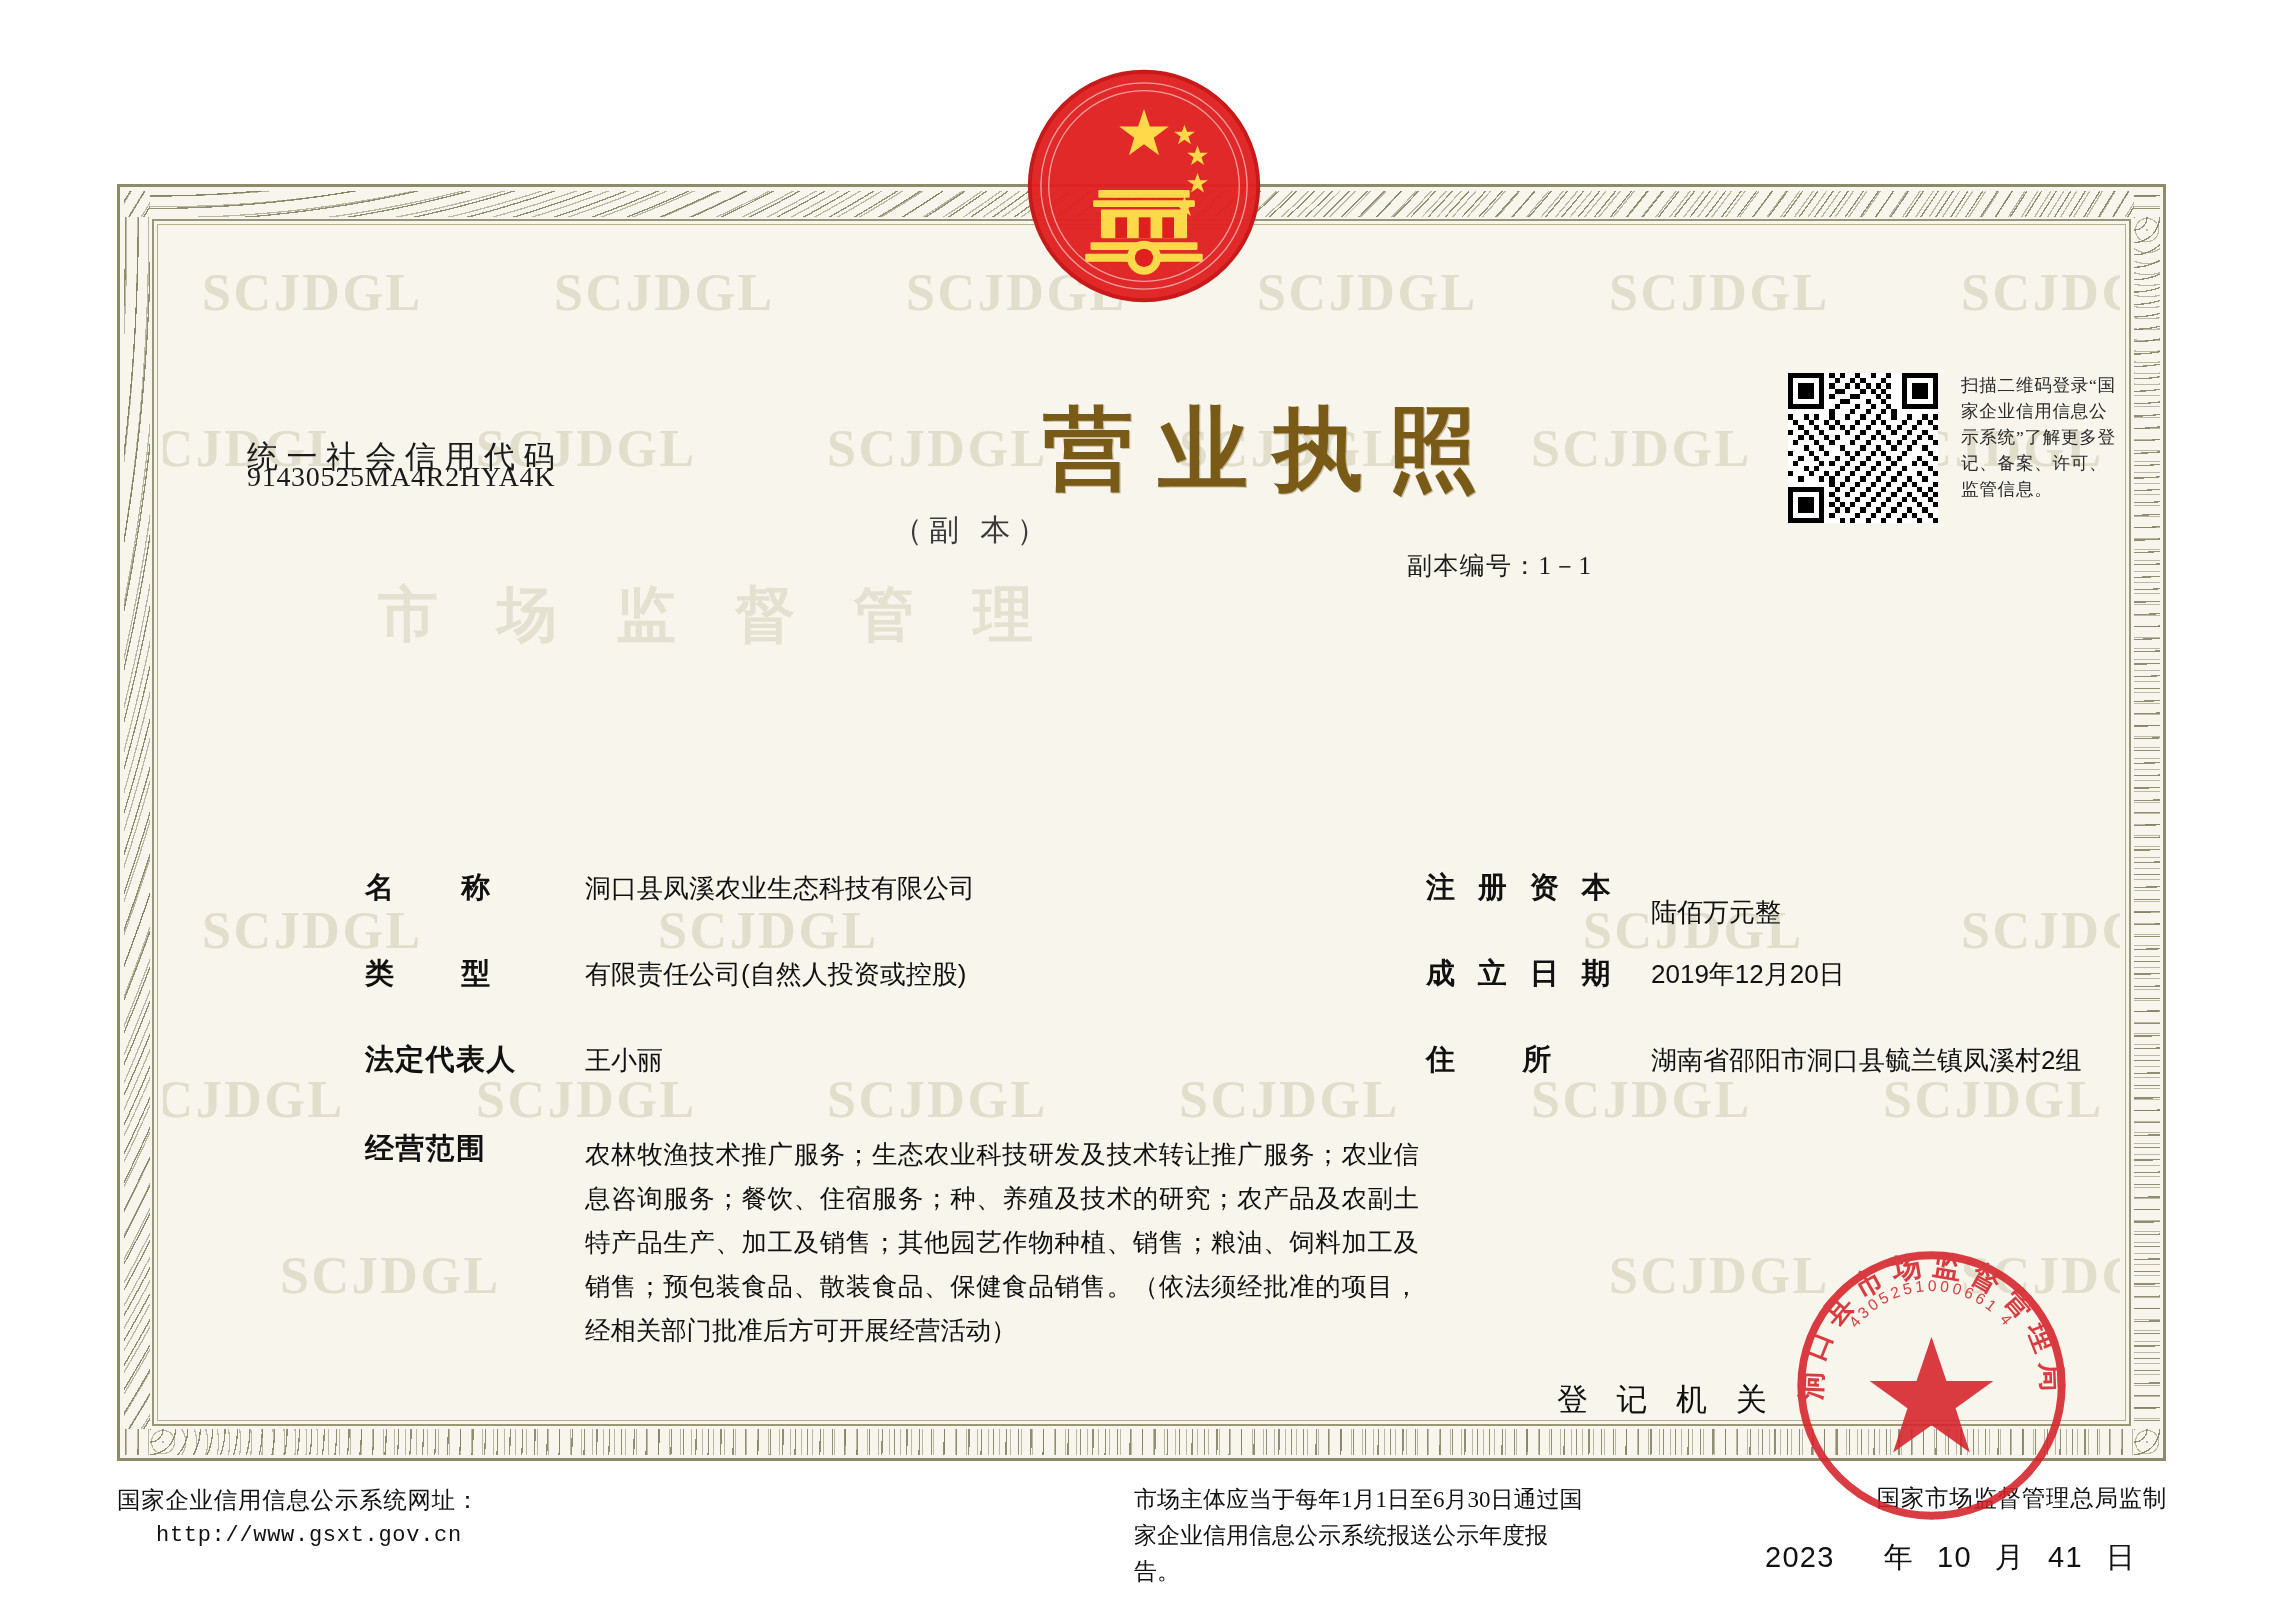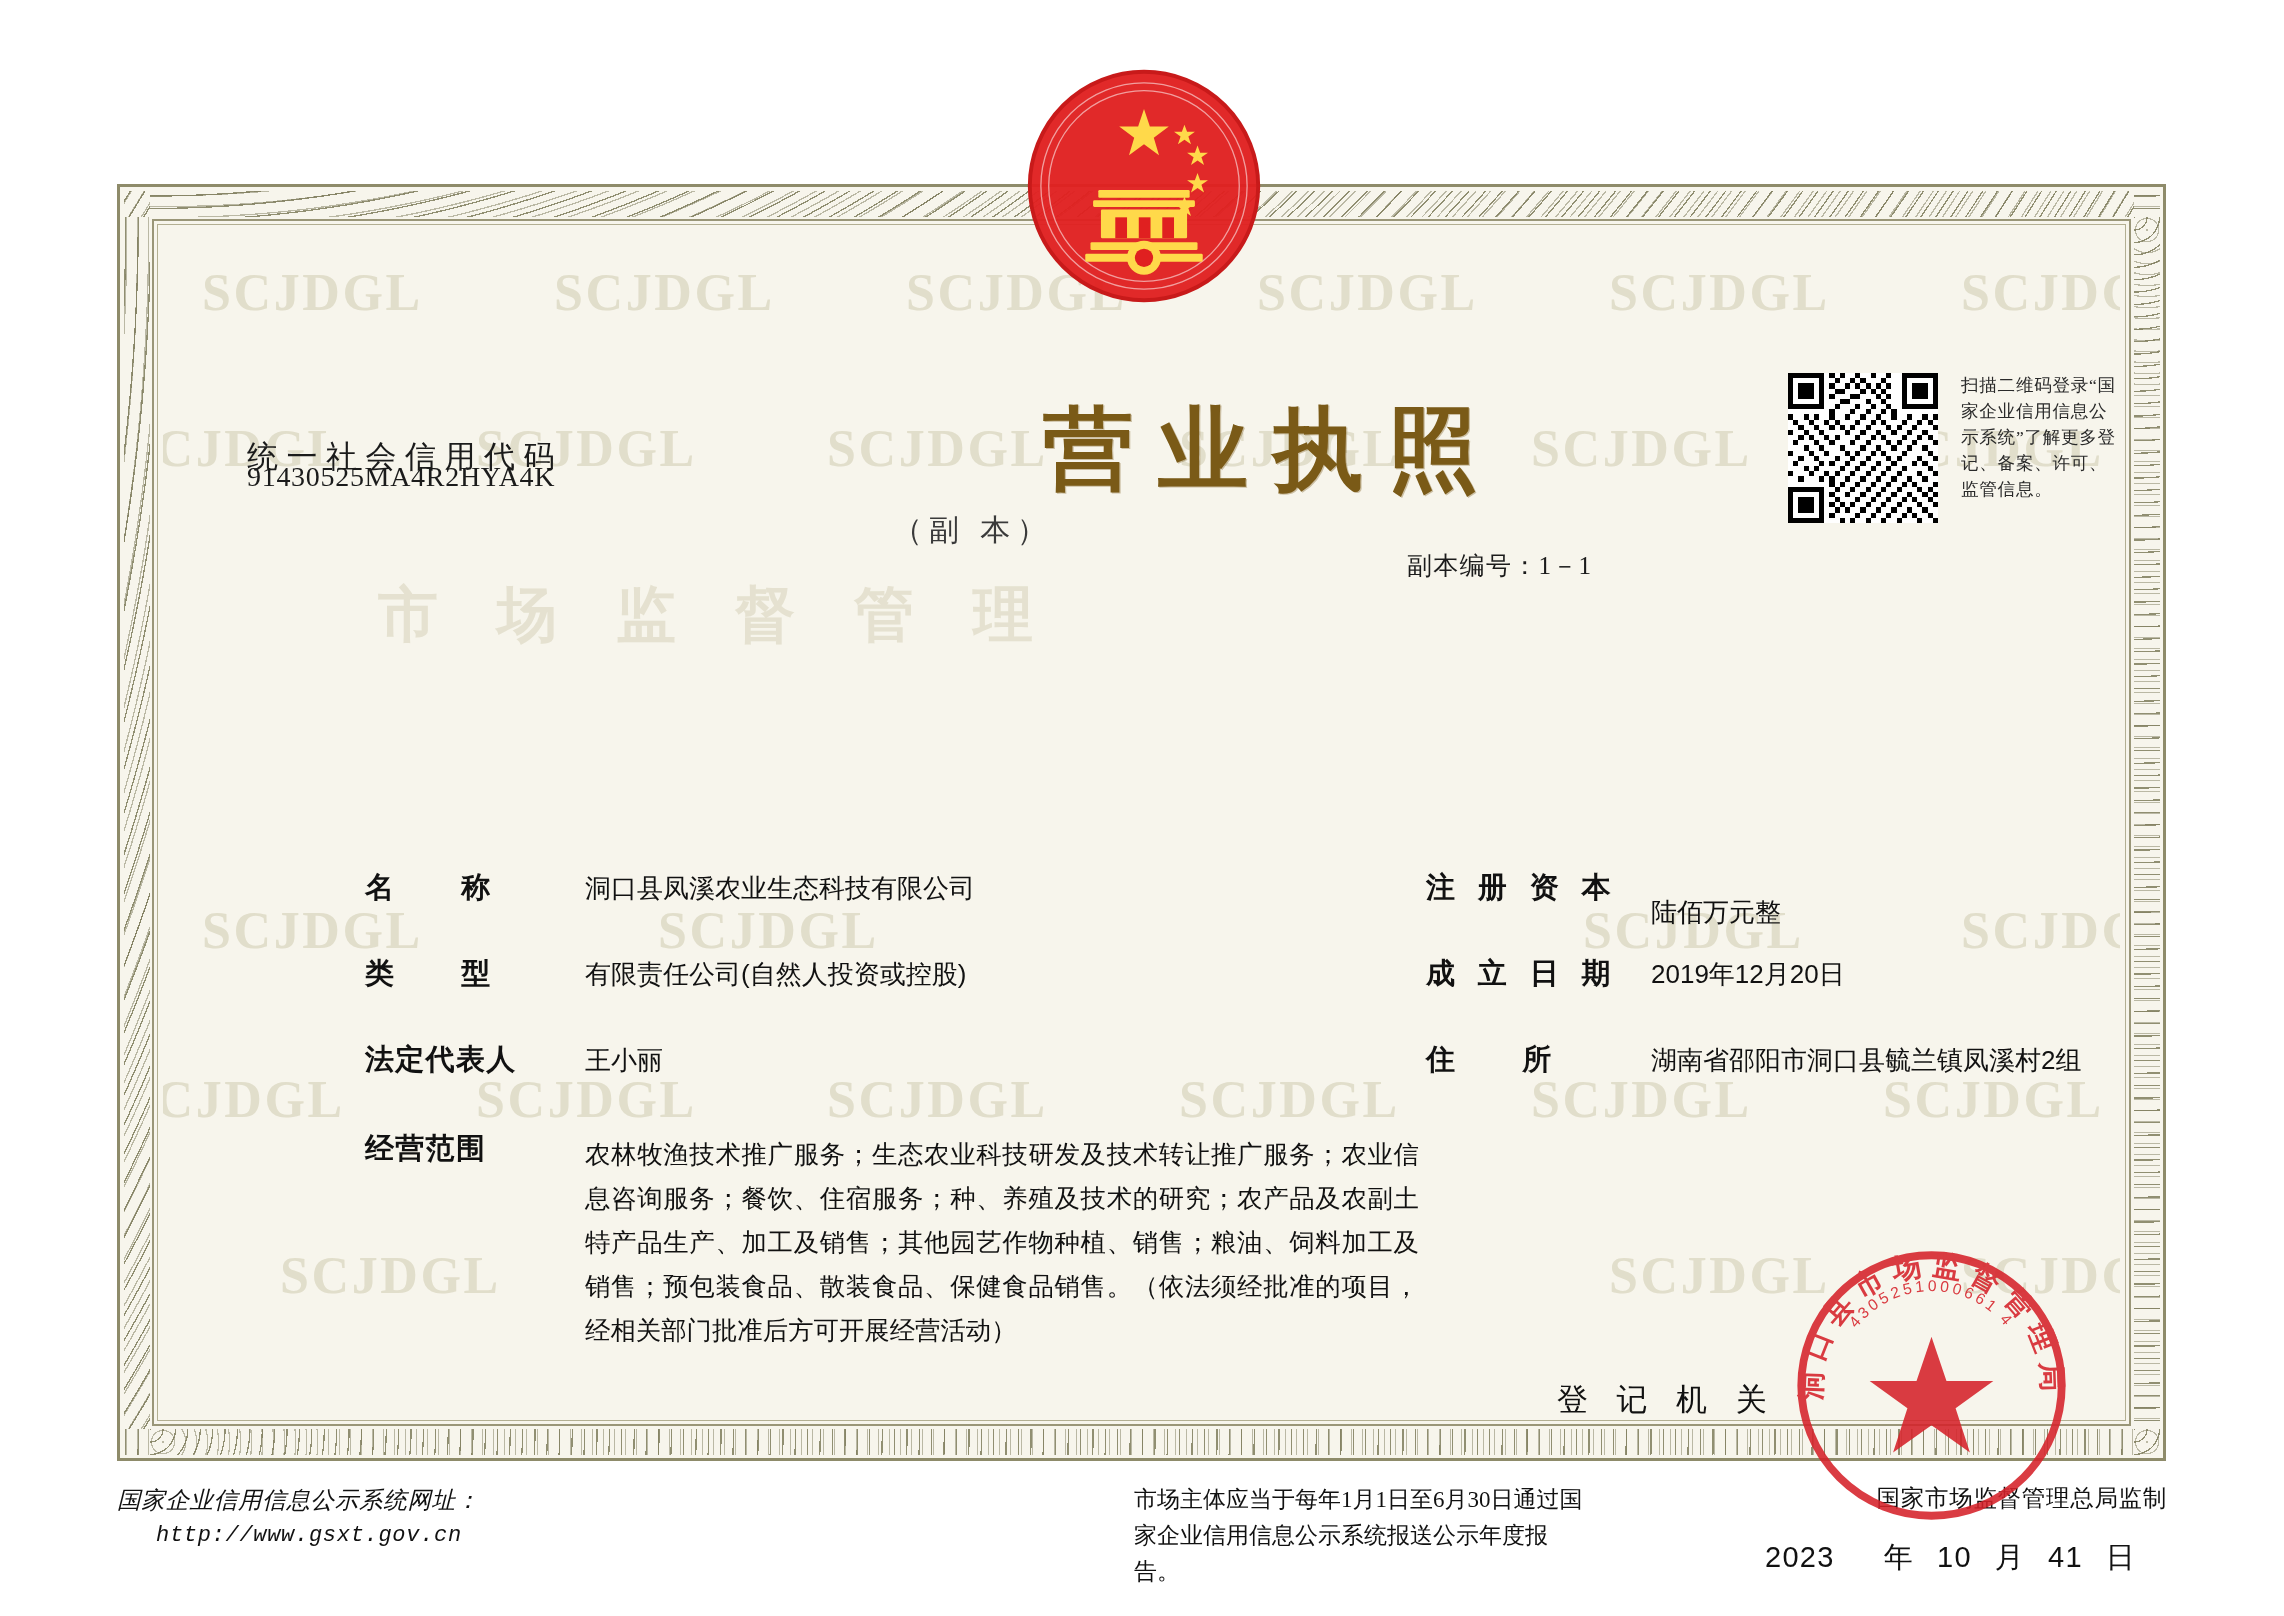--- a/index.html
+++ b/index.html
@@ -250,21 +250,20 @@
     font-family: "Liberation Serif", serif;
     color: #111;
   }
   .f-left {
     position: absolute;
     left: 117px;
     top: 0;
     font-size: 23.5px;
     line-height: 36px;
     letter-spacing: 0.7px;
-    font-style: italic;
   }
   .f-url {
     font-family: "Liberation Mono", monospace;
     font-size: 22px;
     letter-spacing: 0.7px;
     padding-left: 39px;
     display: block;
   }
   .f-center {
     position: absolute;

